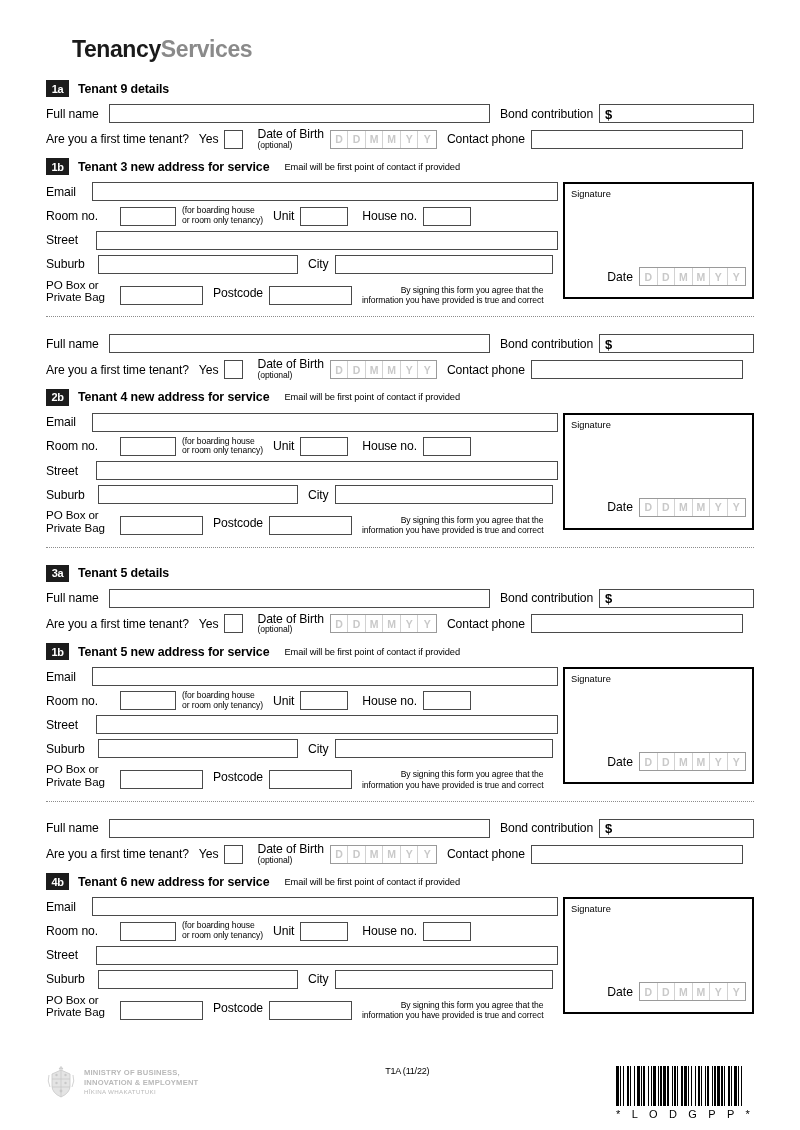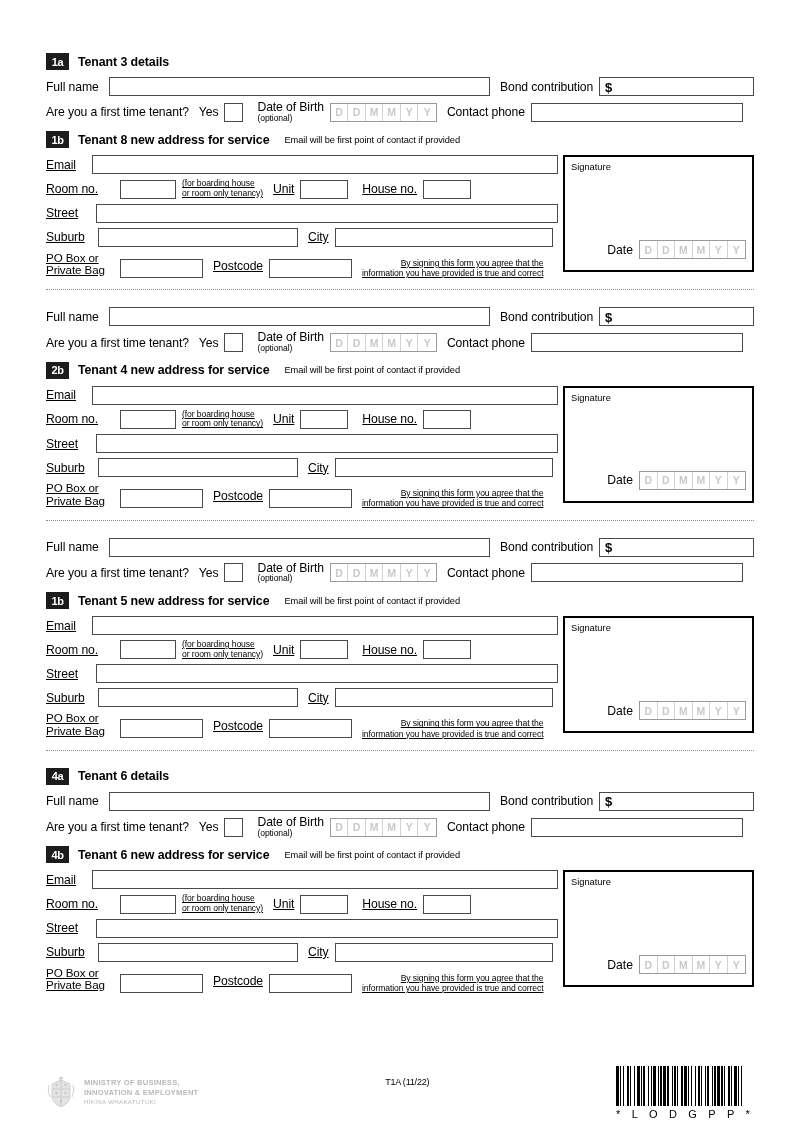--- a/index.html
+++ b/index.html
@@ -106,54 +106,57 @@
   .sigbox .sig-label {
     font-size: 9.3px; padding: 5px 0 0 6px;
   }
   .sigbox .sig-date {
     display: flex; align-items: center; justify-content: flex-end;
     padding: 0 6px 5px 0; gap: 6px;
   }
   .sigbox .sig-date .dl { font-size: 12.2px; }
 
   
-  .left-col { width: 512px; text-decoration: underline; }
+  .left-col { width: 512px; }
 
   
   .footer {
     position: absolute; left: 46px; right: 46px; bottom: 10px;
-    display: flex; align-items: center; justify-content: space-between;
+    display: flex; align-items: flex-start; justify-content: space-between;
   }
   .mbie { display: flex; align-items: flex-start; gap: 8px; }
   .mbie-text { color: #b9b9b9; font-size: 7.6px; font-weight: bold;
     line-height: 1.32; letter-spacing: 0.2px; padding-top: 2px; }
   .mbie-text .maori { font-size: 6.2px; font-weight: normal; letter-spacing: 0.3px; }
   .formcode { font-size: 9px; padding-bottom: 22px; letter-spacing: -0.2px; }
   .barcode-wrap { text-align: center; }
   .barcode { height: 40px; display: flex; align-items: stretch; }
   .barcode i { display: block; background: #000; }
   .barcode-text {
     font-size: 11px; letter-spacing: 4.2px; margin-top: 2px;
     font-family: "Liberation Sans", sans-serif;
   }
 </style>
 </head>
 <body>
 
 <div class="page">
 
   <div class="masthead">
+    <div class="brand">
+      <span class="b1">Tenancy</span><span class="b2">Services</span>
+    </div>
   </div>
 
 
   <div id="sections-root">
       <div class="section">
         <div class="sec-head">
           <span class="badge">1a</span>
-          <span class="sec-title">Tenant 3 details</span>
+          <span class="sec-title">Tenant 9 details</span>
         </div>
         <div class="row">
           <span class="lbl">Full name</span>
           <span class="gap10"></span>
           <div class="box" style="width:389px"></div>
           <span class="gap10"></span>
           <span class="lbl">Bond contribution</span>
           <span class="gap6"></span>
           <div class="box dollar" style="width:158px">
             <span class="sign">$</span>
@@ -179,21 +182,21 @@
             <div class="cell">Y</div>
             <div class="cell">Y</div>
           </div>
           <span class="gap10"></span>
           <span class="lbl">Contact phone</span>
           <span class="gap6"></span>
           <div class="box" style="width:212px"></div>
         </div>
         <div class="sec-head" style="margin-top:8px">
           <span class="badge">1b</span>
-          <span class="sec-title">Tenant 8 new address for service</span>
+          <span class="sec-title">Tenant 3 new address for service</span>
           <span class="sec-note">Email will be first point of contact if provided</span>
         </div>
         <div style="position:relative">
           <div class="left-col">
             <div class="row">
               <span class="lbl" style="width:46px">Email</span>
               <div class="box" style="width:466px"></div>
             </div>
             <div class="row">
               <span class="lbl" style="width:74px">Room no.</span>
@@ -365,20 +368,24 @@
                 <div class="cell">M</div>
                 <div class="cell">Y</div>
                 <div class="cell">Y</div>
               </div>
             </div>
           </div>
         </div>
       </div>
       <hr class="sec-sep">
       <div class="section">
+        <div class="sec-head">
+          <span class="badge">3a</span>
+          <span class="sec-title">Tenant 5 details</span>
+        </div>
         <div class="row">
           <span class="lbl">Full name</span>
           <span class="gap10"></span>
           <div class="box" style="width:389px"></div>
           <span class="gap10"></span>
           <span class="lbl">Bond contribution</span>
           <span class="gap6"></span>
           <div class="box dollar" style="width:158px">
             <span class="sign">$</span>
           </div>
@@ -477,24 +484,20 @@
                 <div class="cell">M</div>
                 <div class="cell">Y</div>
                 <div class="cell">Y</div>
               </div>
             </div>
           </div>
         </div>
       </div>
       <hr class="sec-sep">
       <div class="section">
-        <div class="sec-head">
-          <span class="badge">4a</span>
-          <span class="sec-title">Tenant 6  details</span>
-        </div>
         <div class="row">
           <span class="lbl">Full name</span>
           <span class="gap10"></span>
           <div class="box" style="width:389px"></div>
           <span class="gap10"></span>
           <span class="lbl">Bond contribution</span>
           <span class="gap6"></span>
           <div class="box dollar" style="width:158px">
             <span class="sign">$</span>
           </div>

